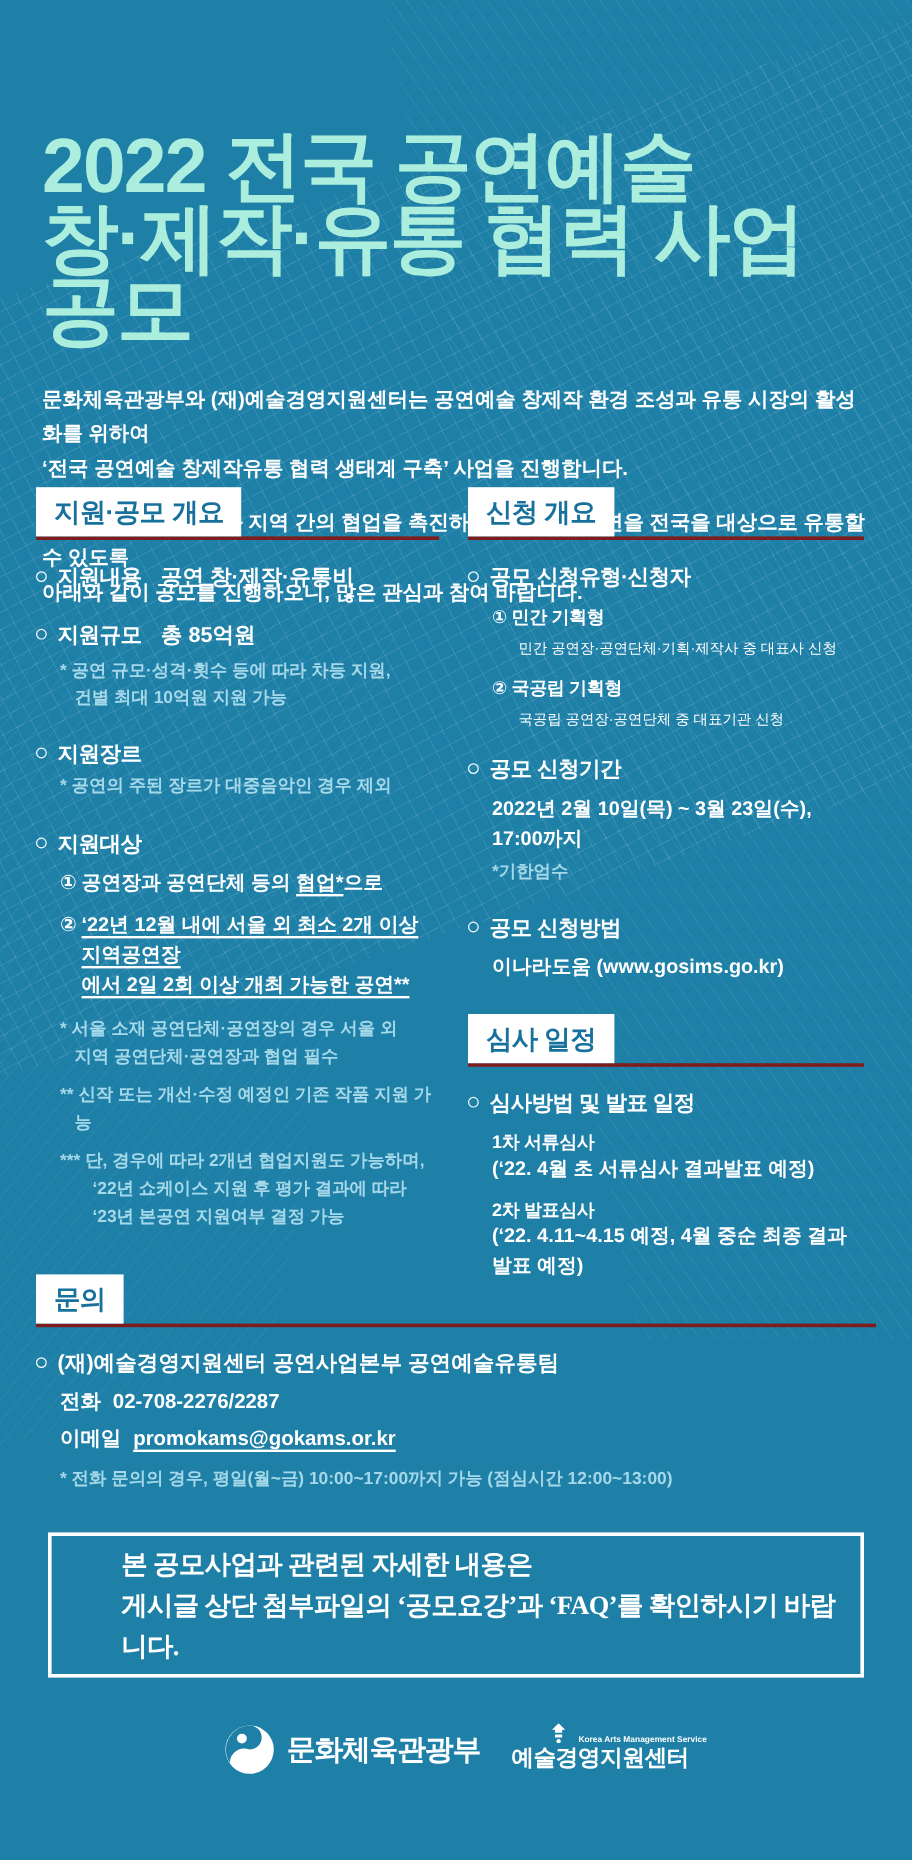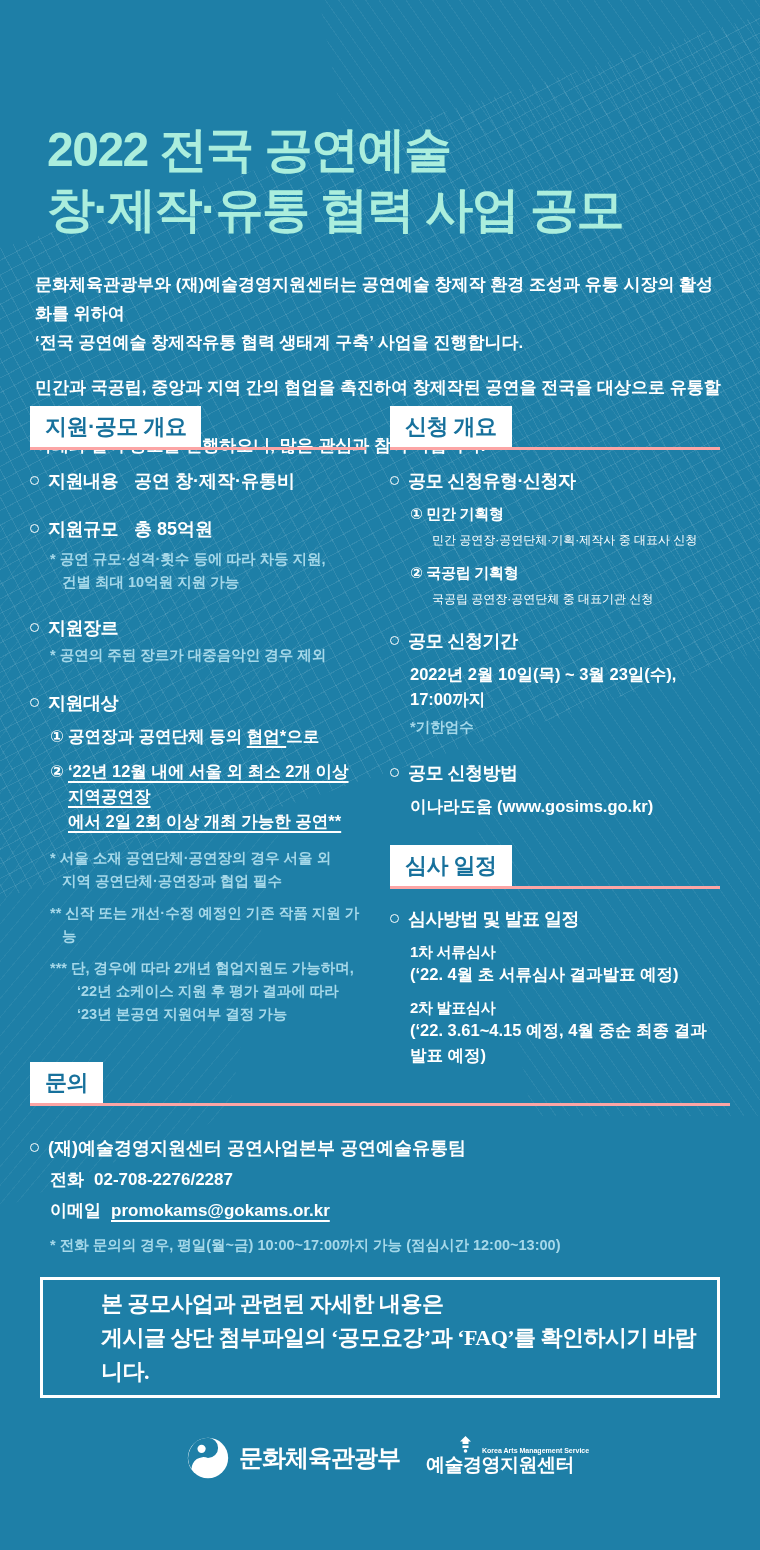--- a/index.html
+++ b/index.html
@@ -23,33 +23,33 @@
     background:repeating-linear-gradient(55deg, rgba(255,255,255,.06) 0 1px, transparent 1px 11px);
     clip-path:polygon(42% 0, 100% 0, 100% 72%, 70% 72%);
   }
   .mesh-c{
     background:repeating-linear-gradient(-50deg, rgba(255,255,255,.05) 0 1px, transparent 1px 12px);
     clip-path:polygon(0 34%, 46% 28%, 30% 72%, 0 78%);
   }
 
   .hero{position:absolute;left:35px;top:108px;width:695px;}
   .title{
-    margin:12px;color:#ABEEDD;font-weight:800;
-    font-size:48px;line-height:60px;letter-spacing:-1.5px;
+    margin:0;color:#ABEEDD;font-weight:800;
+    font-size:64px;line-height:60px;letter-spacing:-1.5px;
     white-space:pre-line;
   }
   .intro{margin:30px 0 0 0;font-size:17px;line-height:29px;white-space:pre-line;font-weight:600;}
   .intro + .intro{margin-top:16px;}
 
   .col{position:absolute;top:406px;}
   .col-left{left:30px;width:336px;}
   .col-right{left:390px;width:330px;}
   .contact-sec{position:absolute;left:30px;top:1062px;width:700px;}
 
-  .sec-head{border-bottom:3px solid #fca5a5;line-height:0;}
+  .sec-head{border-bottom:3px solid #7f1d1d;line-height:0;}
   .badge{
     display:inline-block;background:#fff;color:#17719C;
     font-weight:800;font-size:22px;line-height:1;
     padding:10px 15px 9px;letter-spacing:-0.5px;
   }
 
   .item-row{display:flex;align-items:baseline;gap:9px;}
   .dot{
     flex:none;width:7px;height:7px;border:1.5px solid #fff;border-radius:50%;
     position:relative;top:-2px;
@@ -67,21 +67,21 @@
   .numrow{display:flex;gap:4px;font-size:16.5px;font-weight:600;line-height:25px;}
   .num{flex:none;}
   .u{text-decoration:underline;text-decoration-thickness:1.5px;text-underline-offset:4px;}
   .subtitle{font-size:15px;font-weight:800;letter-spacing:-0.3px;}
   .subdesc{font-size:12px;font-weight:400;margin:4px 0 0 22px;line-height:24px;}
 
   .mt19{margin-top:19px;} .mt24{margin-top:24px;} .mt22{margin-top:22px;}
   .mt18{margin-top:18px;} .mt12{margin-top:12px;} .mt10{margin-top:10px;}
   .mt9{margin-top:9px;} .mt7{margin-top:7px;} .mt13{margin-top:13px;}
   .mt26{margin-top:26px;} .mt4{margin-top:4px;}
-  .mt17{margin-top:30px;}
+  .mt17{margin-top:18px;}
 
   .contact-org{font-size:18px;font-weight:800;}
   .contact-line{font-size:17px;font-weight:700;margin:8px 0 0 20px;}
   .contact-line .clbl{margin-right:10px;}
   .contact-note{margin-top:12px;}
 
   .notice{
     position:absolute;left:40px;top:1277px;width:680px;height:121px;
     border:3px solid #fff;box-sizing:border-box;
     display:flex;flex-direction:column;justify-content:center;
@@ -205,21 +205,21 @@
     <div class="item-row mt18">
       <span class="dot"></span>
       <span class="lbl">심사방법 및 발표 일정</span>
     </div>
     <div class="sub mt12">
       <div class="subtitle">1차 서류심사</div>
       <div class="line">(‘22. 4월 초 서류심사 결과발표 예정)</div>
     </div>
     <div class="sub mt12">
       <div class="subtitle">2차 발표심사</div>
-      <div class="line">(‘22. 3.61~4.15 예정, 4월 중순 최종 결과발표 예정)</div>
+      <div class="line">(‘22. 4.11~4.15 예정, 4월 중순 최종 결과발표 예정)</div>
     </div>
   </section>
 
   <section class="contact-sec">
     <div class="sec-head">
       <span class="badge">문의</span>
     </div>
     <div class="item-row mt17">
       <span class="dot"></span>
       <span class="contact-org">(재)예술경영지원센터 공연사업본부 공연예술유통팀</span>

